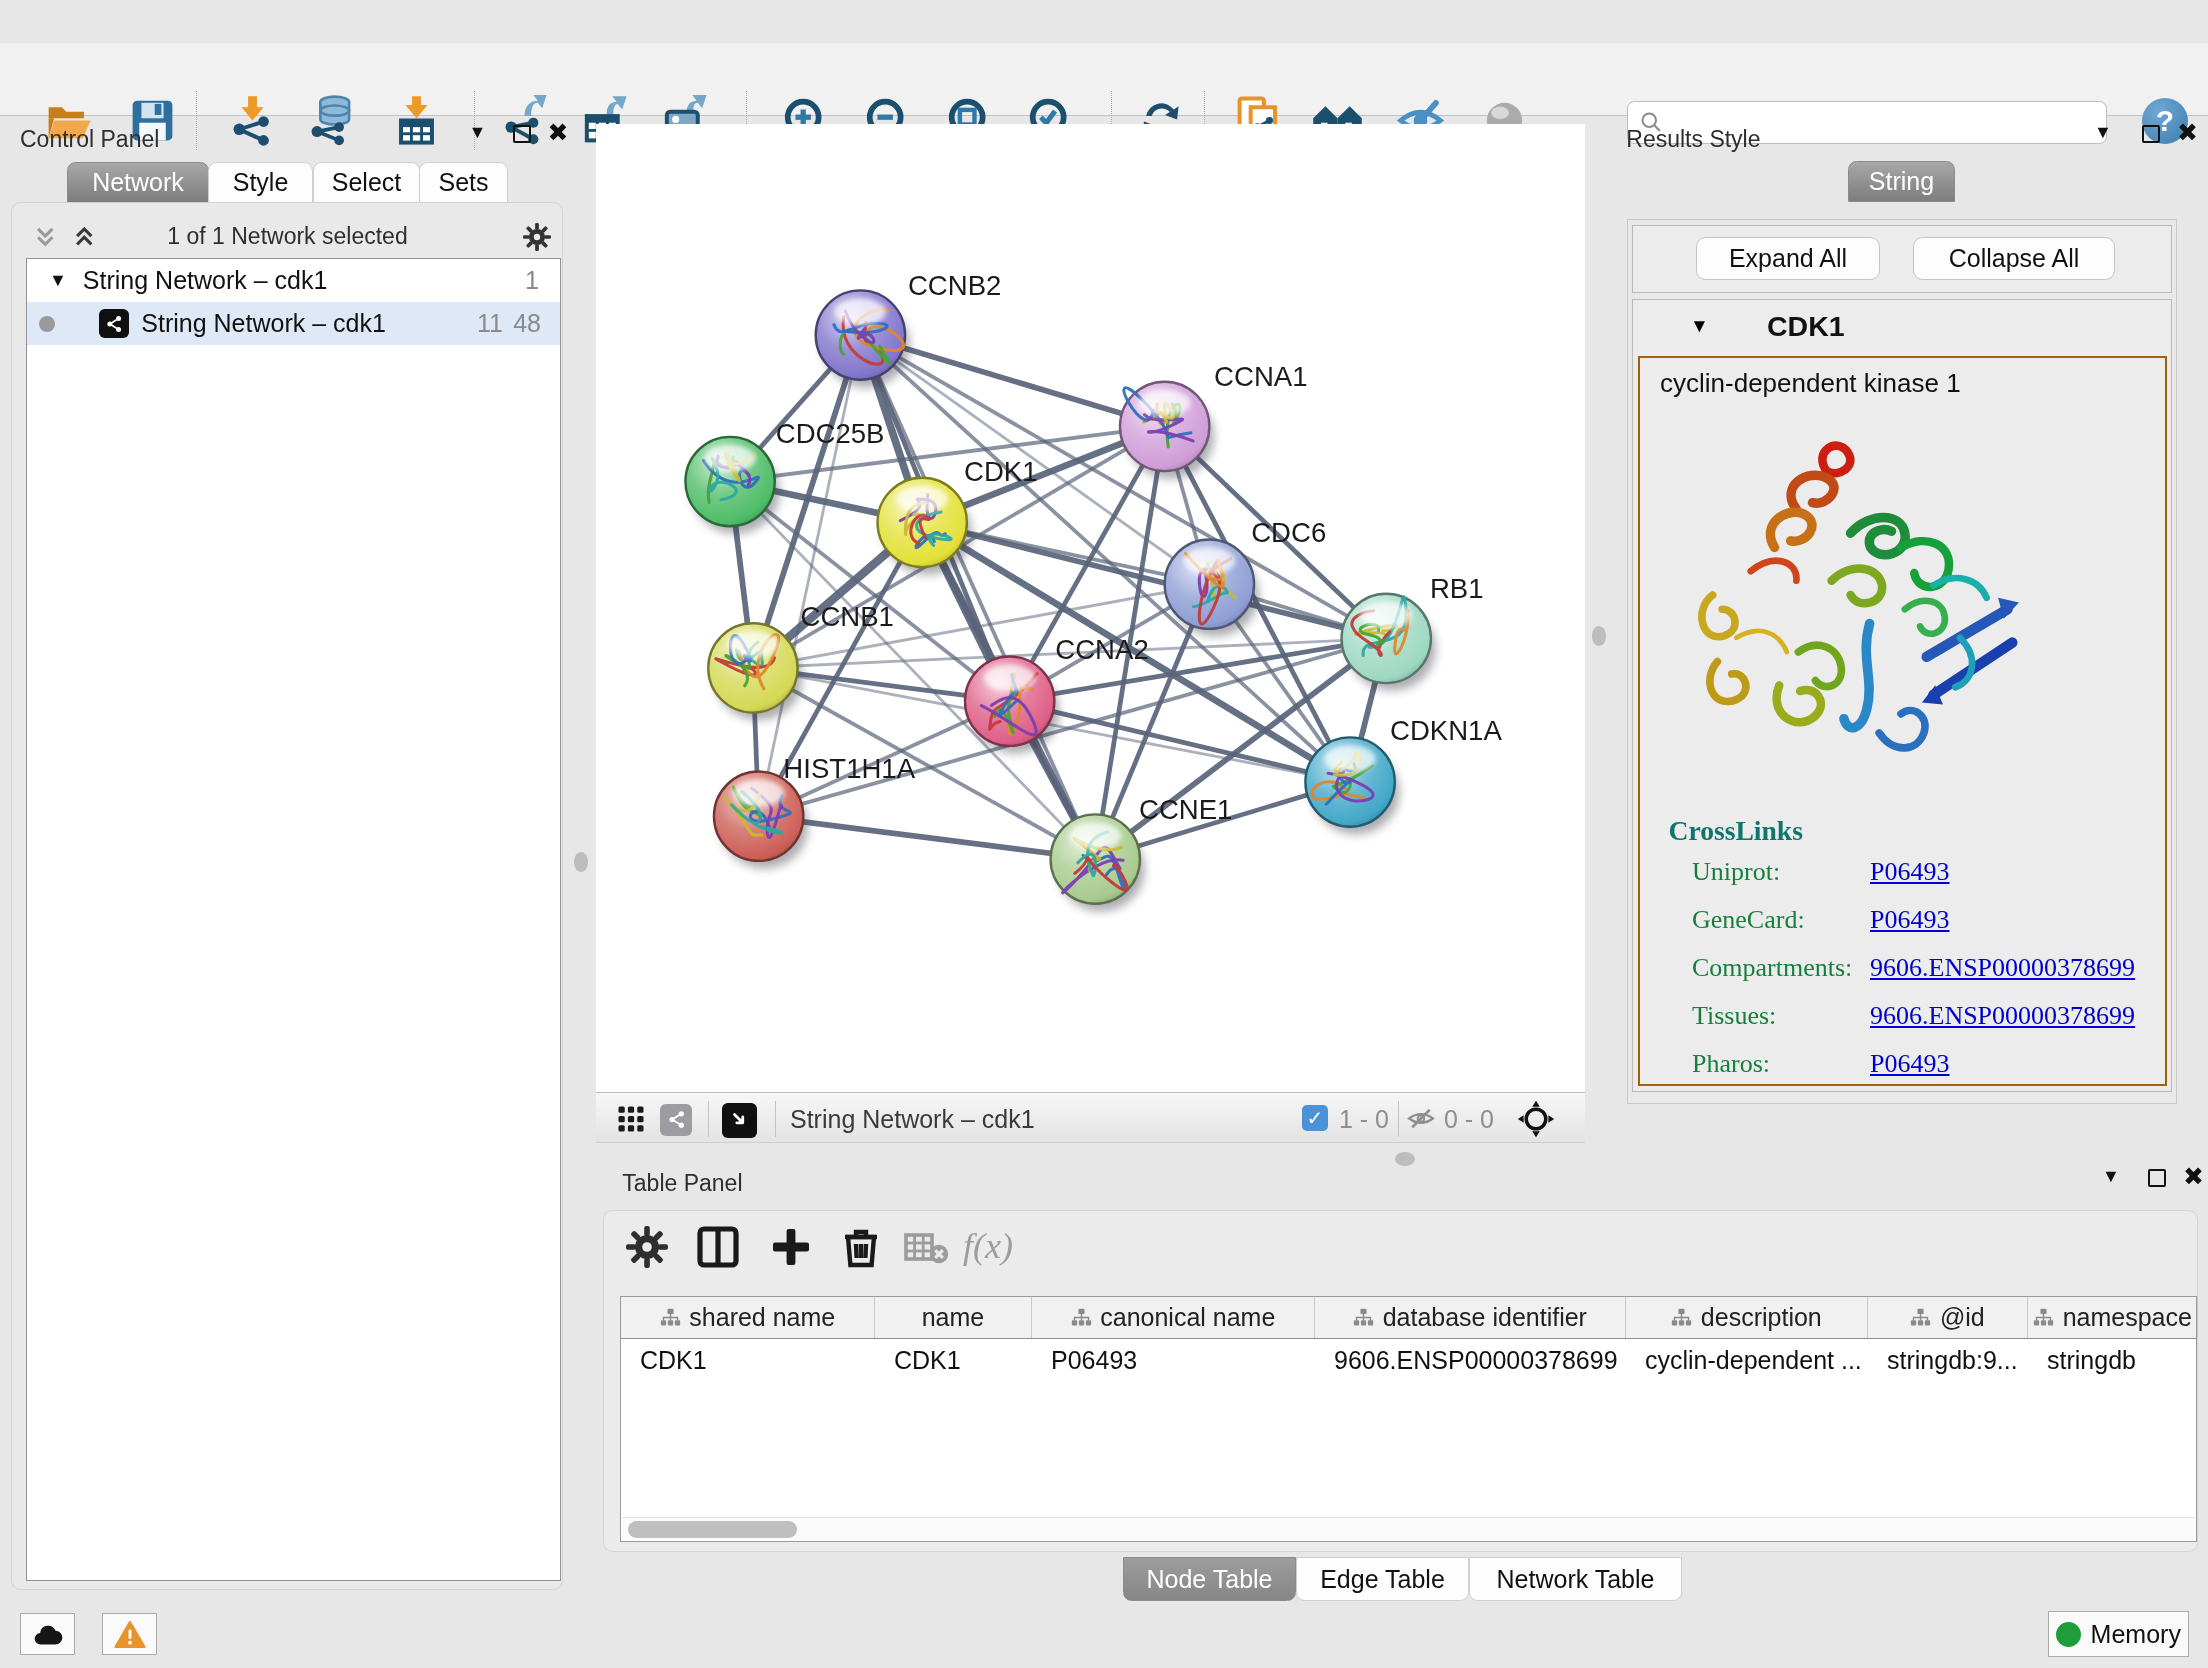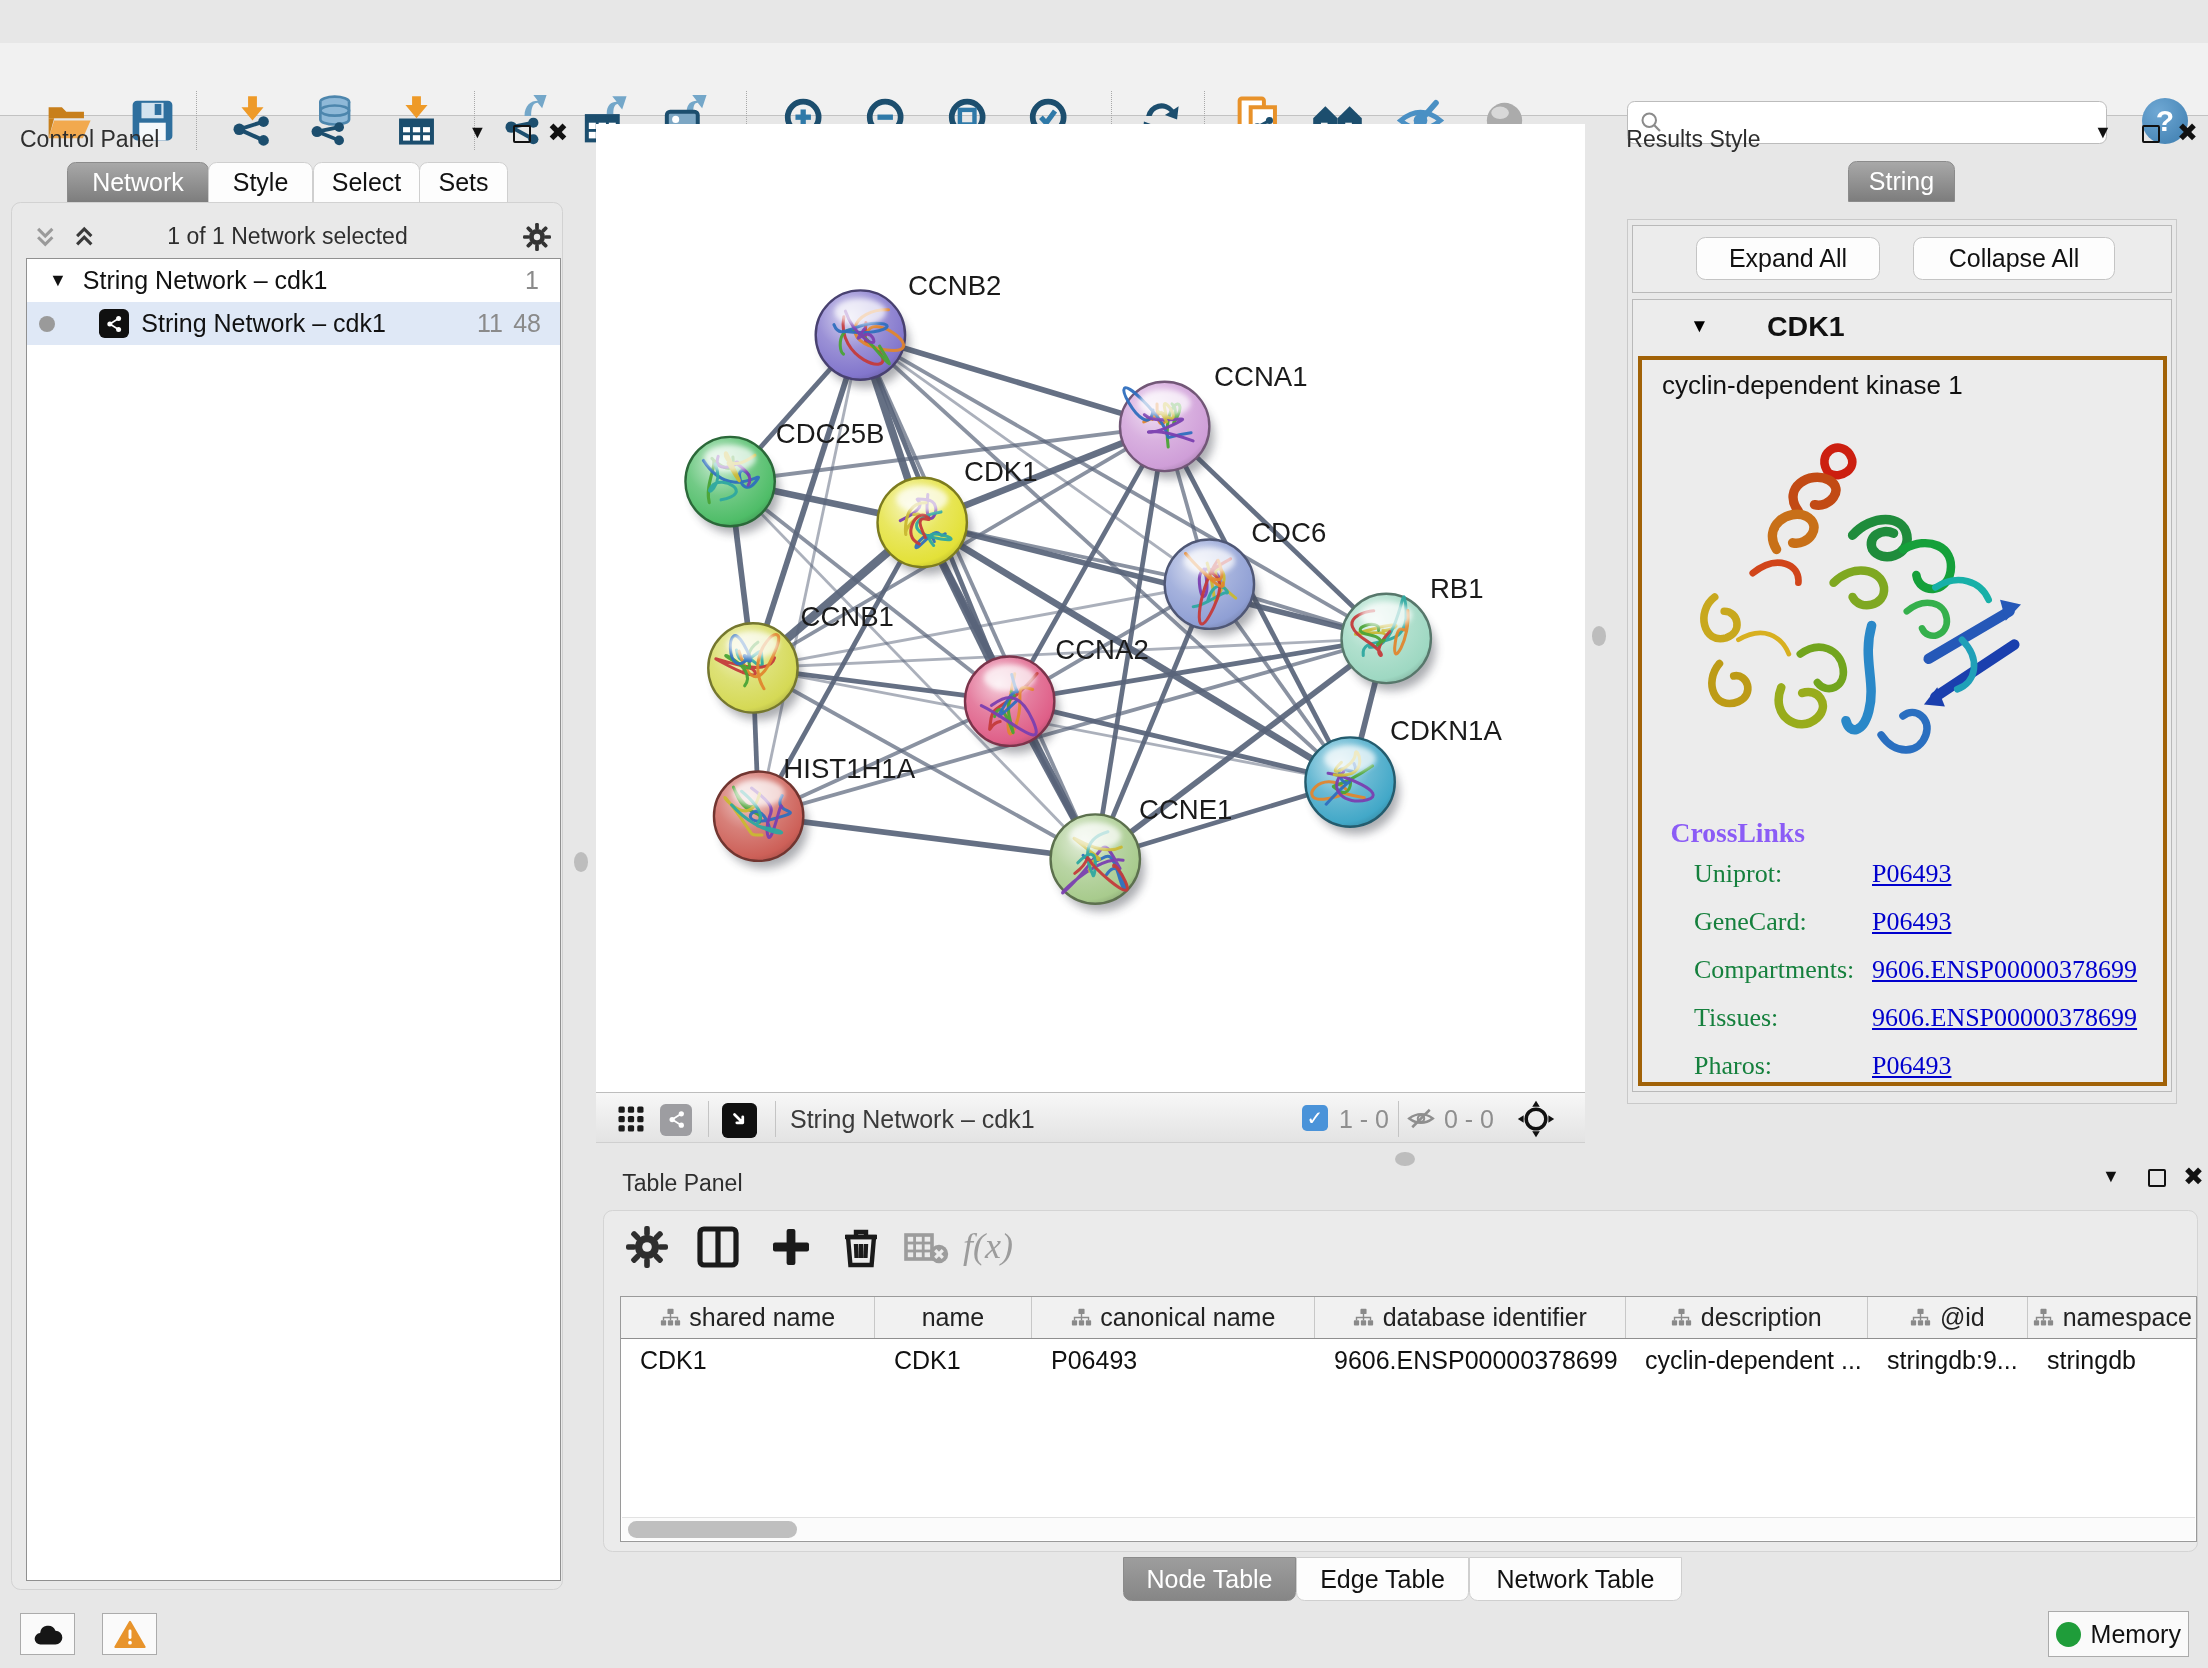--- a/index.html
+++ b/index.html
@@ -62,21 +62,21 @@
     color:#fff; font-size:20px; font-weight:bold; display:flex; align-items:center; justify-content:center; }
   .splitdot { position:absolute; width:14.3px; height:20px; border-radius:50%; background:#bdbdbd; }
   .splitdot.h { width:20px; height:14.3px; }
 
   
   .rp-outer { left:1627px; top:219px; width:550px; height:885px; background:#e9e9e9; border:1px solid #c9c9c9; }
   .rp-box1 { left:1632px; top:225px; width:540px; height:68px; background:#ececec; border:1px solid #b9b9b9; }
   .rp-box2 { left:1632px; top:299px; width:540px; height:793px; background:#ececec; border:1px solid #b9b9b9; }
   .rp-btn { position:absolute; top:11.4px; height:43px; background:#fdfdfd; border:1px solid #c4c4c4; border-radius:9.5px;
     font-size:25px; color:#111; display:flex; align-items:center; justify-content:center; }
-  .rp-inner { left:1638px; top:356px; width:529px; height:730px; background:#ececec; border:4px solid #a16207; }
+  .rp-inner { left:1638px; top:356px; width:529px; height:730px; background:#ececec; border:2px solid #a16207; }
   .serif { font-family:"Liberation Serif","DejaVu Serif",serif; }
   .xl-label { font-size:26px; color:#15803d; }
   .xl-link { font-size:26px; color:#0000cd; text-decoration:underline; }
 
   
   .tp-gray { left:603px; top:1210px; width:1595px; height:342px; background:#ebebeb; border:1px solid #d4d4d4; border-radius:9.5px; }
   .tp-icon { position:absolute; top:1223px; width:48px; height:48px; }
   .fx { position:absolute; top:1225px; font-family:"Liberation Serif","DejaVu Serif",serif; font-style:italic;
     font-size:36px; color:#9c9c9c; }
   .dtable { left:620px; top:1296px; width:1577px; height:246px; background:#fff; border:1.9px solid #9a9a9a; }
@@ -670,21 +670,21 @@
       <path d="M232 200 C250 185, 272 190, 274 208 C276 226, 254 232, 248 218" stroke="#35b04c" stroke-width="7"></path>
       <path d="M195 215 C185 250, 200 275, 192 305 C186 328, 172 330, 168 315" stroke="#2a88c8" stroke-width="10"></path>
       <path d="M205 330 C220 352, 245 350, 252 330 C258 312, 240 300, 228 310" stroke="#2a6fc0" stroke-width="8"></path>
       <path d="M255 250 L340 200" stroke="#2558b8" stroke-width="11"></path>
       <polygon points="352,193 330,188 336,210" fill="#2558b8"></polygon>
       <path d="M345 235 L262 290" stroke="#1a3fae" stroke-width="11"></path>
       <polygon points="250,298 272,300 264,280" fill="#1a3fae"></polygon>
       <path d="M262 175 C285 160, 310 168, 318 188" stroke="#18b0a8" stroke-width="7"></path>
       <path d="M290 230 C310 250, 305 275, 285 282" stroke="#20a0b8" stroke-width="7"></path>
     </svg>
-    <span class="serif" style="position:absolute; left:28.5px; top:457px; font-size:27.6px; font-weight:bold; color:#8b5cf6">CrossLinks</span>
+    <span class="serif" style="position:absolute; left:28.5px; top:457px; font-size:27.6px; font-weight:bold; color:#0f766e">CrossLinks</span>
     <div id="crosslinks" style="position:absolute; left:52px; top:499px; width:457px">
         <div style="display: flex; margin-bottom: 18px;">
           <span class="serif xl-label" style="width: 178px;">Uniprot:</span>
           <a class="serif xl-link" href="#">P06493</a>
         </div>
         <div style="display: flex; margin-bottom: 18px;">
           <span class="serif xl-label" style="width: 178px;">GeneCard:</span>
           <a class="serif xl-link" href="#">P06493</a>
         </div>
         <div style="display: flex; margin-bottom: 18px;">

